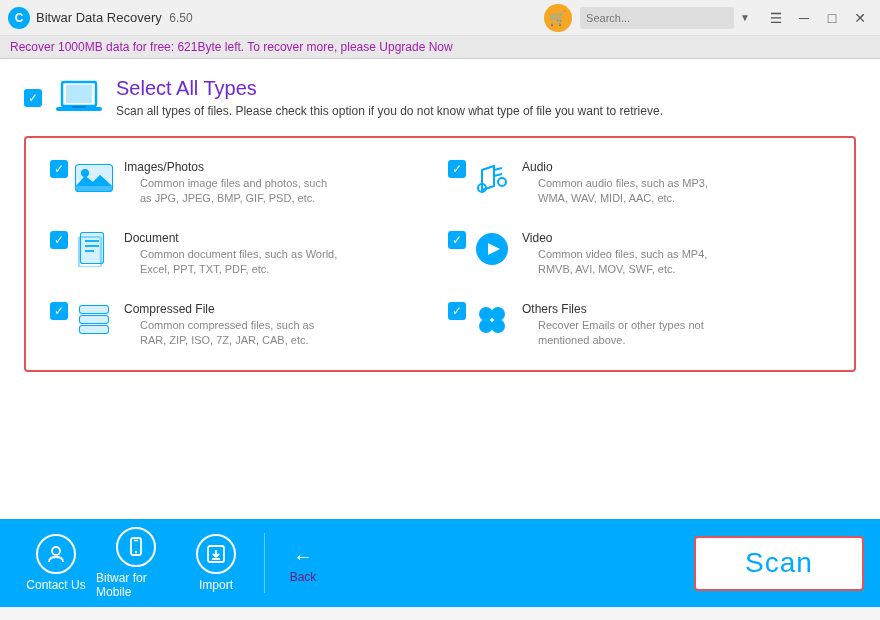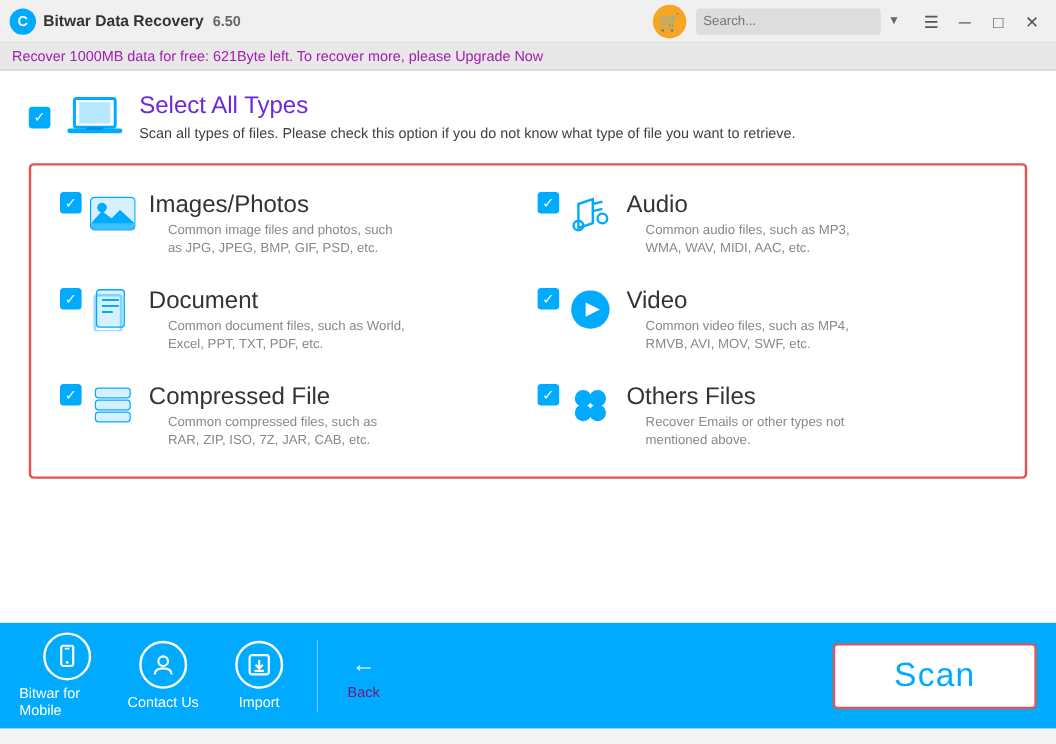--- a/index.html
+++ b/index.html
@@ -14,21 +14,21 @@
       padding: 0 8px;
       border-bottom: 1px solid #ddd;
       user-select: none;
     }
     .title-bar-logo {
       width: 22px; height: 22px; background: #00aaff; border-radius: 50%;
       display: flex; align-items: center; justify-content: center;
       color: white; font-weight: bold; font-size: 12px; margin-right: 6px;
     }
     .title-bar-title {
-      font-size: 13px; color: #333; font-weight: 700; flex: 1;
+      font-size: 13px; color: #333; font-weight: 400; flex: 1;
     }
     .title-bar-version { font-size: 12px; color: #666; margin-left: 4px; }
     .title-bar-cart {
       width: 28px; height: 28px; background: #f5a623; border-radius: 50%;
       display: flex; align-items: center; justify-content: center;
       color: white; font-size: 14px; margin-right: 8px; cursor: pointer;
     }
     .title-bar-search {
       background: #ddd; border: none; border-radius: 3px; width: 154px; height: 22px;
       padding: 0 6px; font-size: 11px; color: #999;
@@ -96,21 +96,21 @@
     .file-type-item {
       display: flex;
       align-items: flex-start;
       padding: 12px 8px;
     }
     .file-type-icon {
       width: 40px; height: 36px; margin: 0 10px 0 6px;
       display: flex; align-items: center; justify-content: center;
       flex-shrink: 0;
     }
-    .file-type-text h3 { font-size: 20px; color: #333; font-weight: 500; }
+    .file-type-text h3 { font-size: 12px; color: #333; font-weight: 500; }
     .file-type-text p { font-size: 11px; color: #888; margin-top: 2px; line-height: 1.4; max-width: 200px; margin-left: 16px; }
 
     
     .bottom-bar {
       background: #00aaff;
       height: 88px;
       display: flex;
       align-items: center;
       padding: 0 16px;
       gap: 0;
@@ -302,36 +302,36 @@
 
     </div>
   </div>
 </div>
 
 <div class="bottom-bar">
 
   <div class="bottom-btn">
     <div class="bottom-btn-icon">
       <svg width="20" height="20" viewBox="0 0 20 20" fill="white">
+        <circle cx="10" cy="7" r="4" fill="none" stroke="white" stroke-width="1.8"></circle>
+        <path d="M3 18 Q3 13 10 13 Q17 13 17 18" fill="none" stroke="white" stroke-width="1.8"></path>
+      </svg>
+    </div>
+    <span class="bottom-btn-label">Contact Us</span>
+  </div>
+
+  <div class="bottom-btn">
+    <div class="bottom-btn-icon">
+      <svg width="20" height="20" viewBox="0 0 20 20" fill="white">
         <rect x="5" y="1" width="10" height="17" rx="2" fill="none" stroke="white" stroke-width="1.8"></rect>
         <circle cx="10" cy="15" r="1.2" fill="white"></circle>
         <line x1="8" y1="3.5" x2="12" y2="3.5" stroke="white" stroke-width="1.5"></line>
       </svg>
     </div>
     <span class="bottom-btn-label">Bitwar for Mobile</span>
-  </div>
-
-  <div class="bottom-btn">
-    <div class="bottom-btn-icon">
-      <svg width="20" height="20" viewBox="0 0 20 20" fill="white">
-        <circle cx="10" cy="7" r="4" fill="none" stroke="white" stroke-width="1.8"></circle>
-        <path d="M3 18 Q3 13 10 13 Q17 13 17 18" fill="none" stroke="white" stroke-width="1.8"></path>
-      </svg>
-    </div>
-    <span class="bottom-btn-label">Contact Us</span>
   </div>
 
   <div class="bottom-btn">
     <div class="bottom-btn-icon">
       <svg width="20" height="20" viewBox="0 0 20 20" fill="white">
         <rect x="2" y="2" width="16" height="16" rx="2" fill="none" stroke="white" stroke-width="1.8"></rect>
         <polyline points="7,10 10,13 13,10" fill="none" stroke="white" stroke-width="1.8"></polyline>
         <line x1="10" y1="6" x2="10" y2="13" stroke="white" stroke-width="1.8"></line>
         <line x1="6" y1="15" x2="14" y2="15" stroke="white" stroke-width="1.8"></line>
       </svg>

